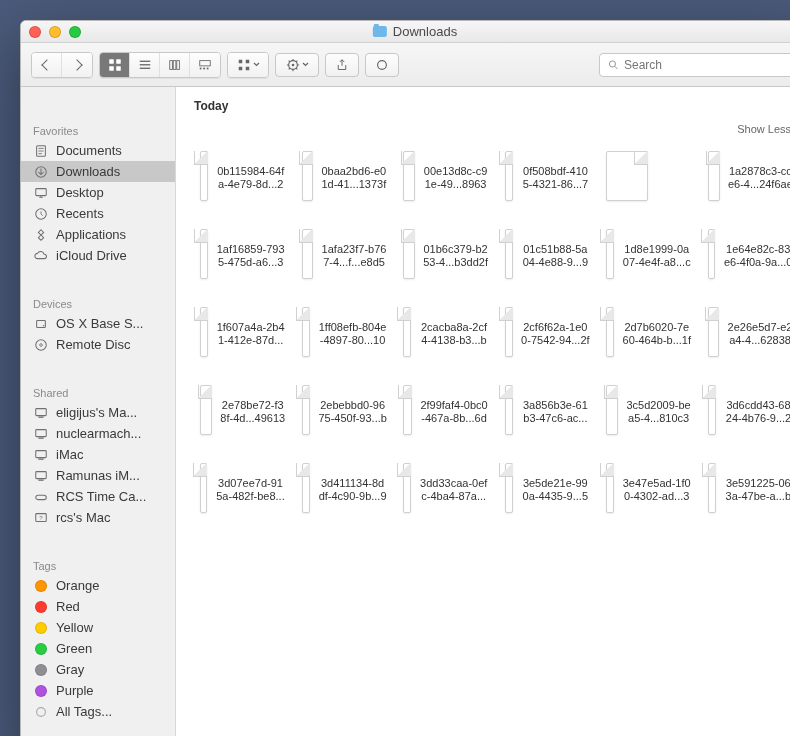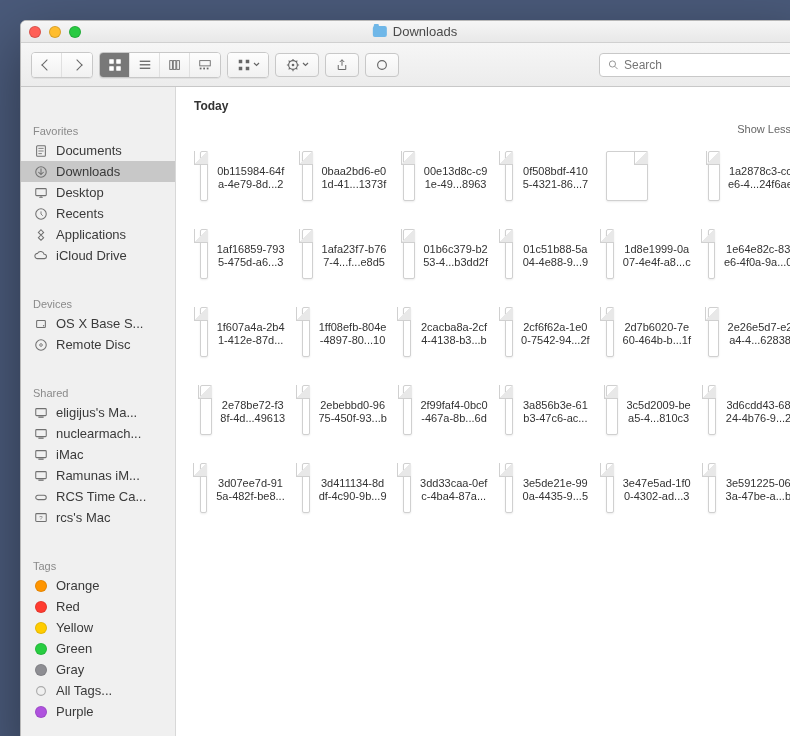--- a/index.html
+++ b/index.html
@@ -300,31 +300,31 @@
           <span>Green</span>
         </div>
         <div class="sb-item">
           <div class="sb-icon">
             <div class="tag-dot" style="background: rgb(142, 142, 147);"></div>
           </div>
           <span>Gray</span>
         </div>
         <div class="sb-item">
           <div class="sb-icon">
+            <div class="tag-dot" style="background: rgb(175, 82, 222);"></div>
+          </div>
+          <span>Purple</span>
+        </div>
+        <div class="sb-item">
+          <div class="sb-icon">
             <svg viewBox="0 0 16 16">
               <circle cx="8" cy="8" r="5" fill="none" stroke="#aaa" stroke-width="1.3"></circle>
             </svg>
           </div>
           <span>All Tags...</span>
-        </div>
-        <div class="sb-item">
-          <div class="sb-icon">
-            <div class="tag-dot" style="background: rgb(175, 82, 222);"></div>
-          </div>
-          <span>Purple</span>
         </div>
       </div>
     <div class="content">
       <div class="content-header">
         <span>Today</span>
         <span class="show-less">Show Less</span>
       </div>
       <div class="grid" id="grid">
           <div class="file-item">
             <div class="file-icon">

